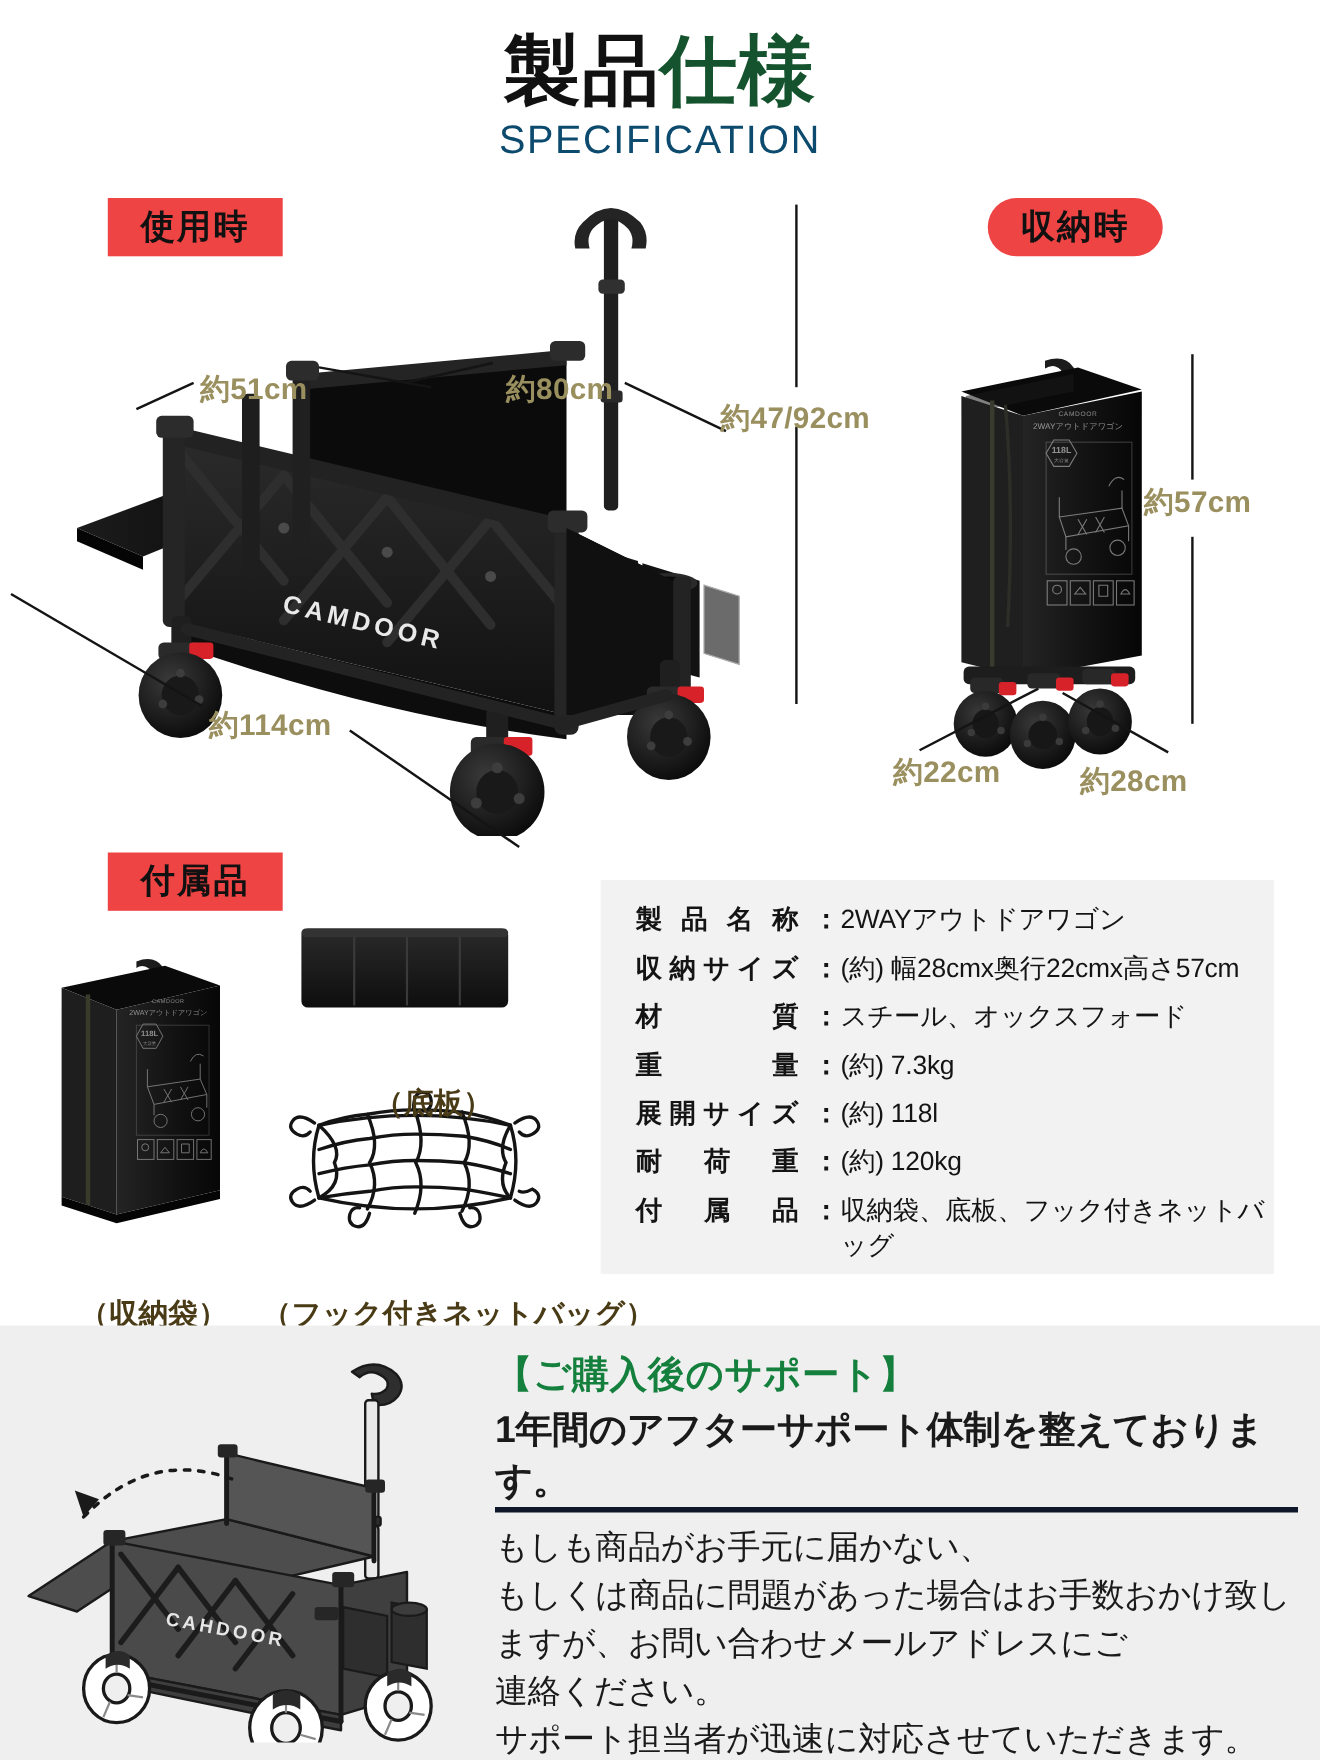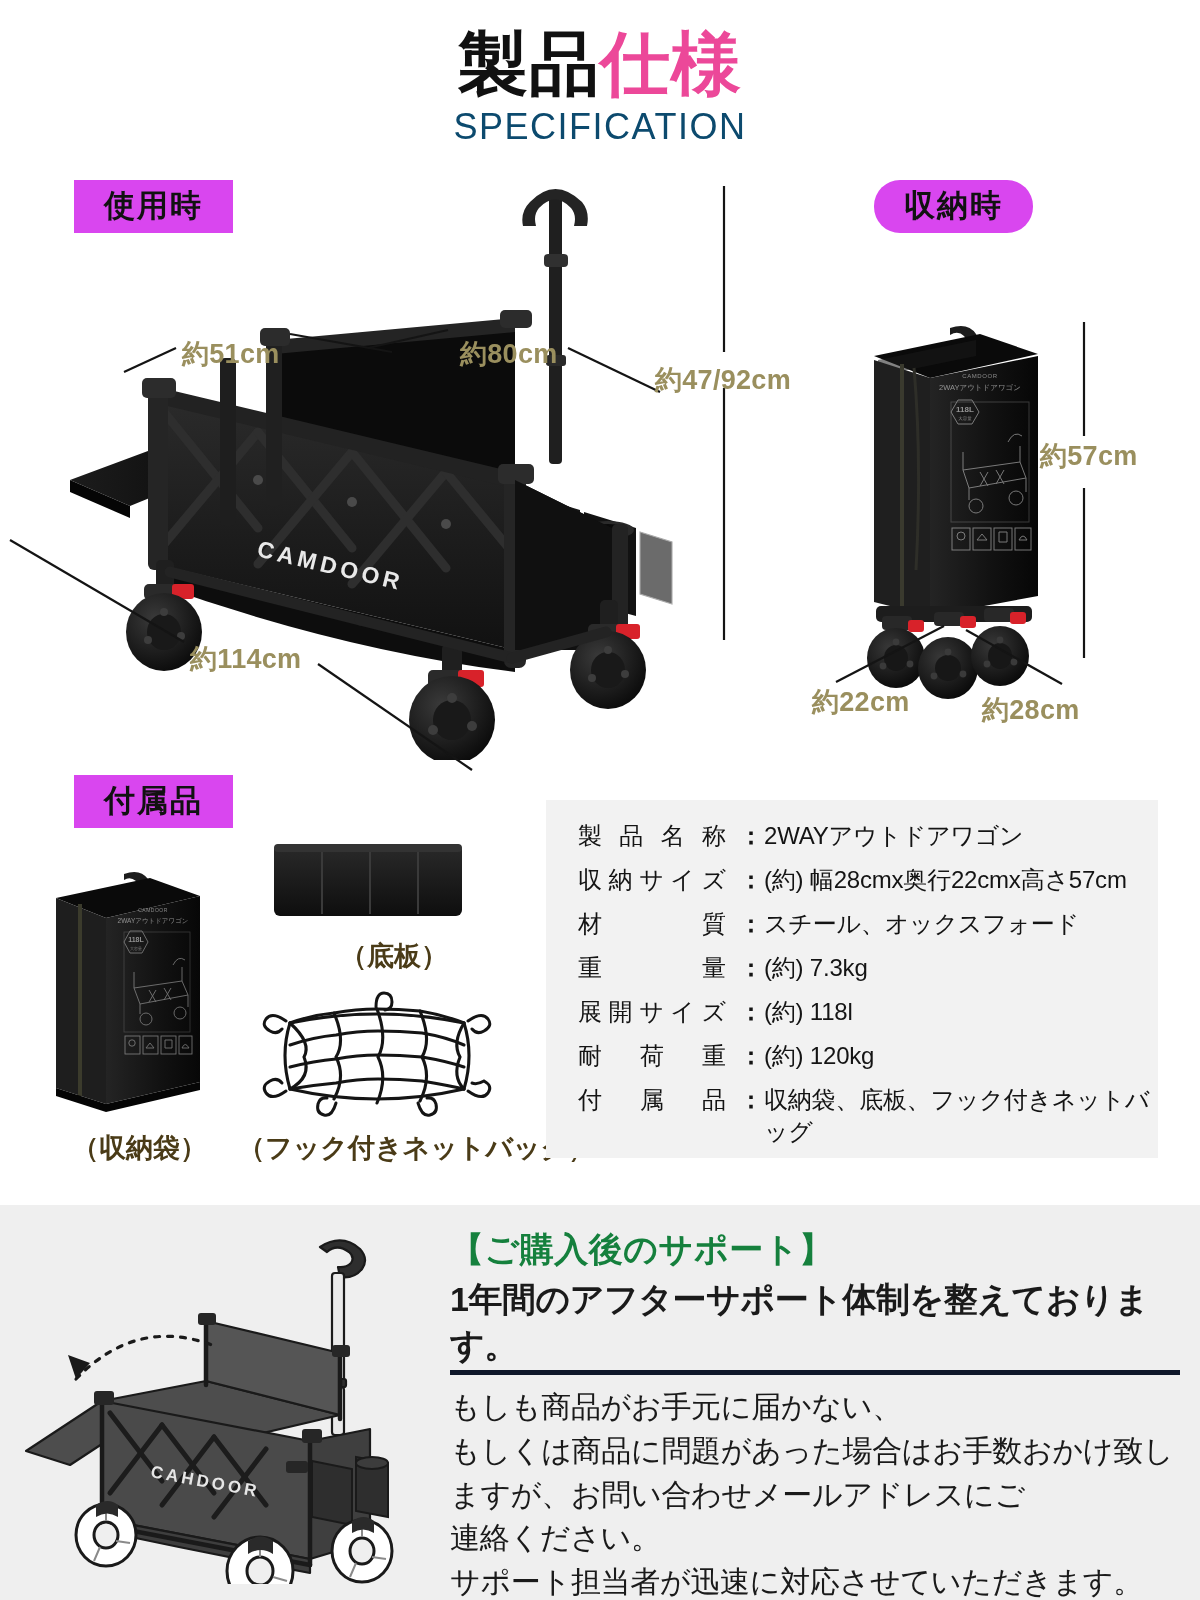--- a/index.html
+++ b/index.html
@@ -10,31 +10,31 @@
     overflow: hidden;
   }
   .page { position: relative; width: 1200px; height: 1600px; background:#fff; }
 
   
   .title-wrap { position:absolute; top:28px; left:0; width:1200px; text-align:center; }
   .title-main {
     font-size: 70px; font-weight: 900; letter-spacing: 1px;
     line-height: 1.05; color:#111;
   }
-  .title-main .grn { color:#ec4899; }
+  .title-main .grn { color:#14532d; }
   .title-sub {
     font-size: 36px; font-weight: 400; color:#0c4a6e;
     letter-spacing: 1.5px; margin-top: 4px;
   }
 
   
   .badge {
-    position:absolute; background:#d946ef; color:#111;
+    position:absolute; background:#ef4444; color:#111;
     font-size: 31px; font-weight: 800; letter-spacing: 2px;
-    padding: 7px 30px; line-height:1.25;
+    padding: 7px 30px; line-height:1.25;margin-left:24px;
   }
   .badge-use   { left:74px;  top:180px; }
   .badge-store { left:874px; top:180px;border-radius:26px; }
   .badge-acc   { left:74px;  top:775px; }
 
   
   .dim {
     position:absolute; color:#9a8f5e; font-weight:800; font-size:27px;
     white-space:nowrap; letter-spacing:0.3px;
   }
@@ -58,30 +58,31 @@
 
   
   .spec-panel {
     position:absolute; left:546px; top:800px; width:612px; height:358px;
     background:#f2f2f2;
   }
   .spec-table { width:100%; border-collapse:collapse; margin-top:14px; }
   .spec-table td { padding: 6px 0; vertical-align: baseline; }
   .sp-label {
     width: 192px; text-align:justify; text-align-last:justify;
-    font-size:24px; font-weight:400; color:#141414;
+    font-size:24px; font-weight:700; color:#141414;
     padding-left:32px !important; padding-right:12px !important;
   }
   .sp-colon { width:26px; font-size:24px; font-weight:800; color:#141414; text-align:center; }
   .sp-value { font-size:24px; font-weight:400; color:#141414; letter-spacing:-0.2px; }
 
   
   .cap {
     position:absolute; color:#4a3b17; font-weight:800; font-size:27px;
     white-space:nowrap;
+    margin-top:47px;
   }
   .cap-bottomboard { left:340px; top:938px; }
   .cap-bag   { left:72px;  top:1130px; }
   .cap-net   { left:238px; top:1130px; }
 
   
   .acc-bag   { left:40px;  top:868px;  width:180px; height:258px; }
   .acc-board { left:268px; top:832px;  width:200px; height:100px; }
   .acc-net   { left:252px; top:985px;  width:250px; height:145px; }
 

